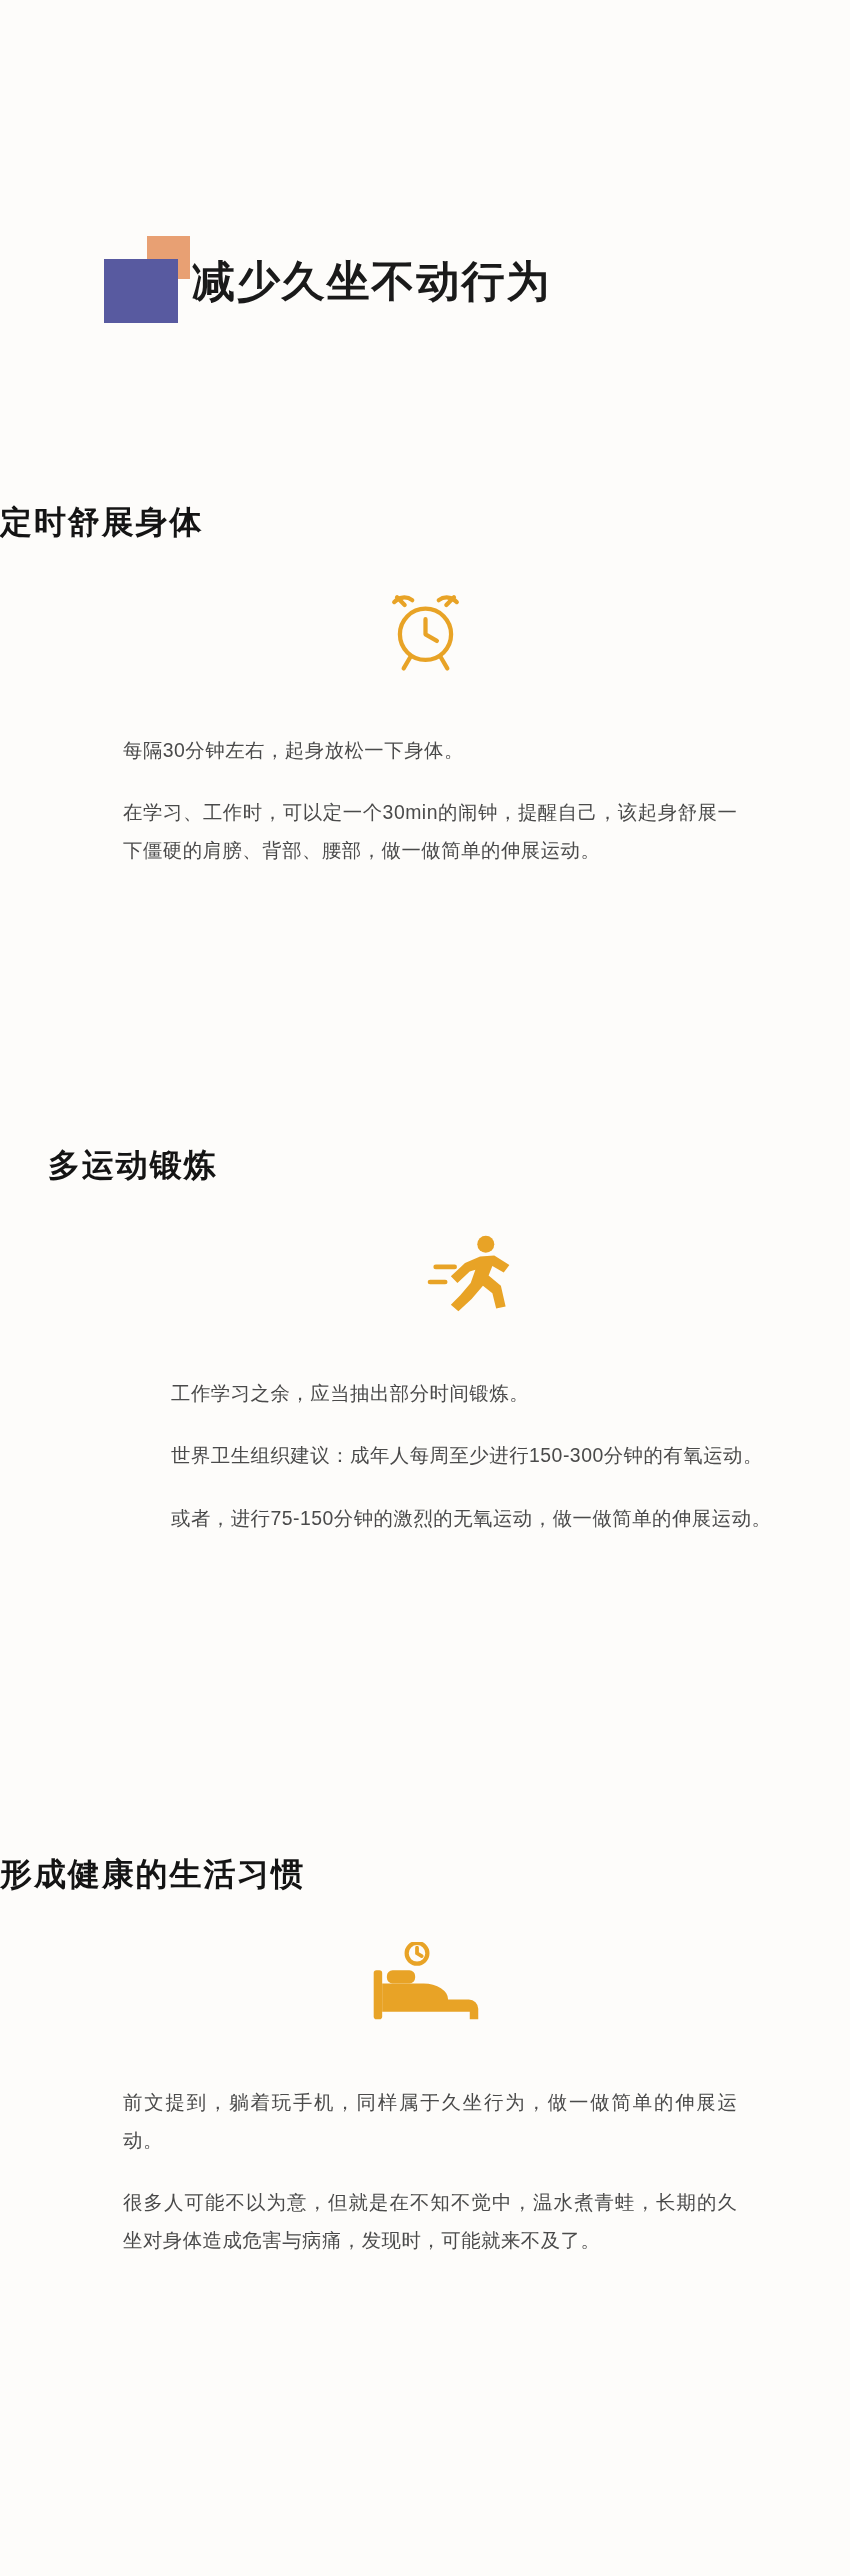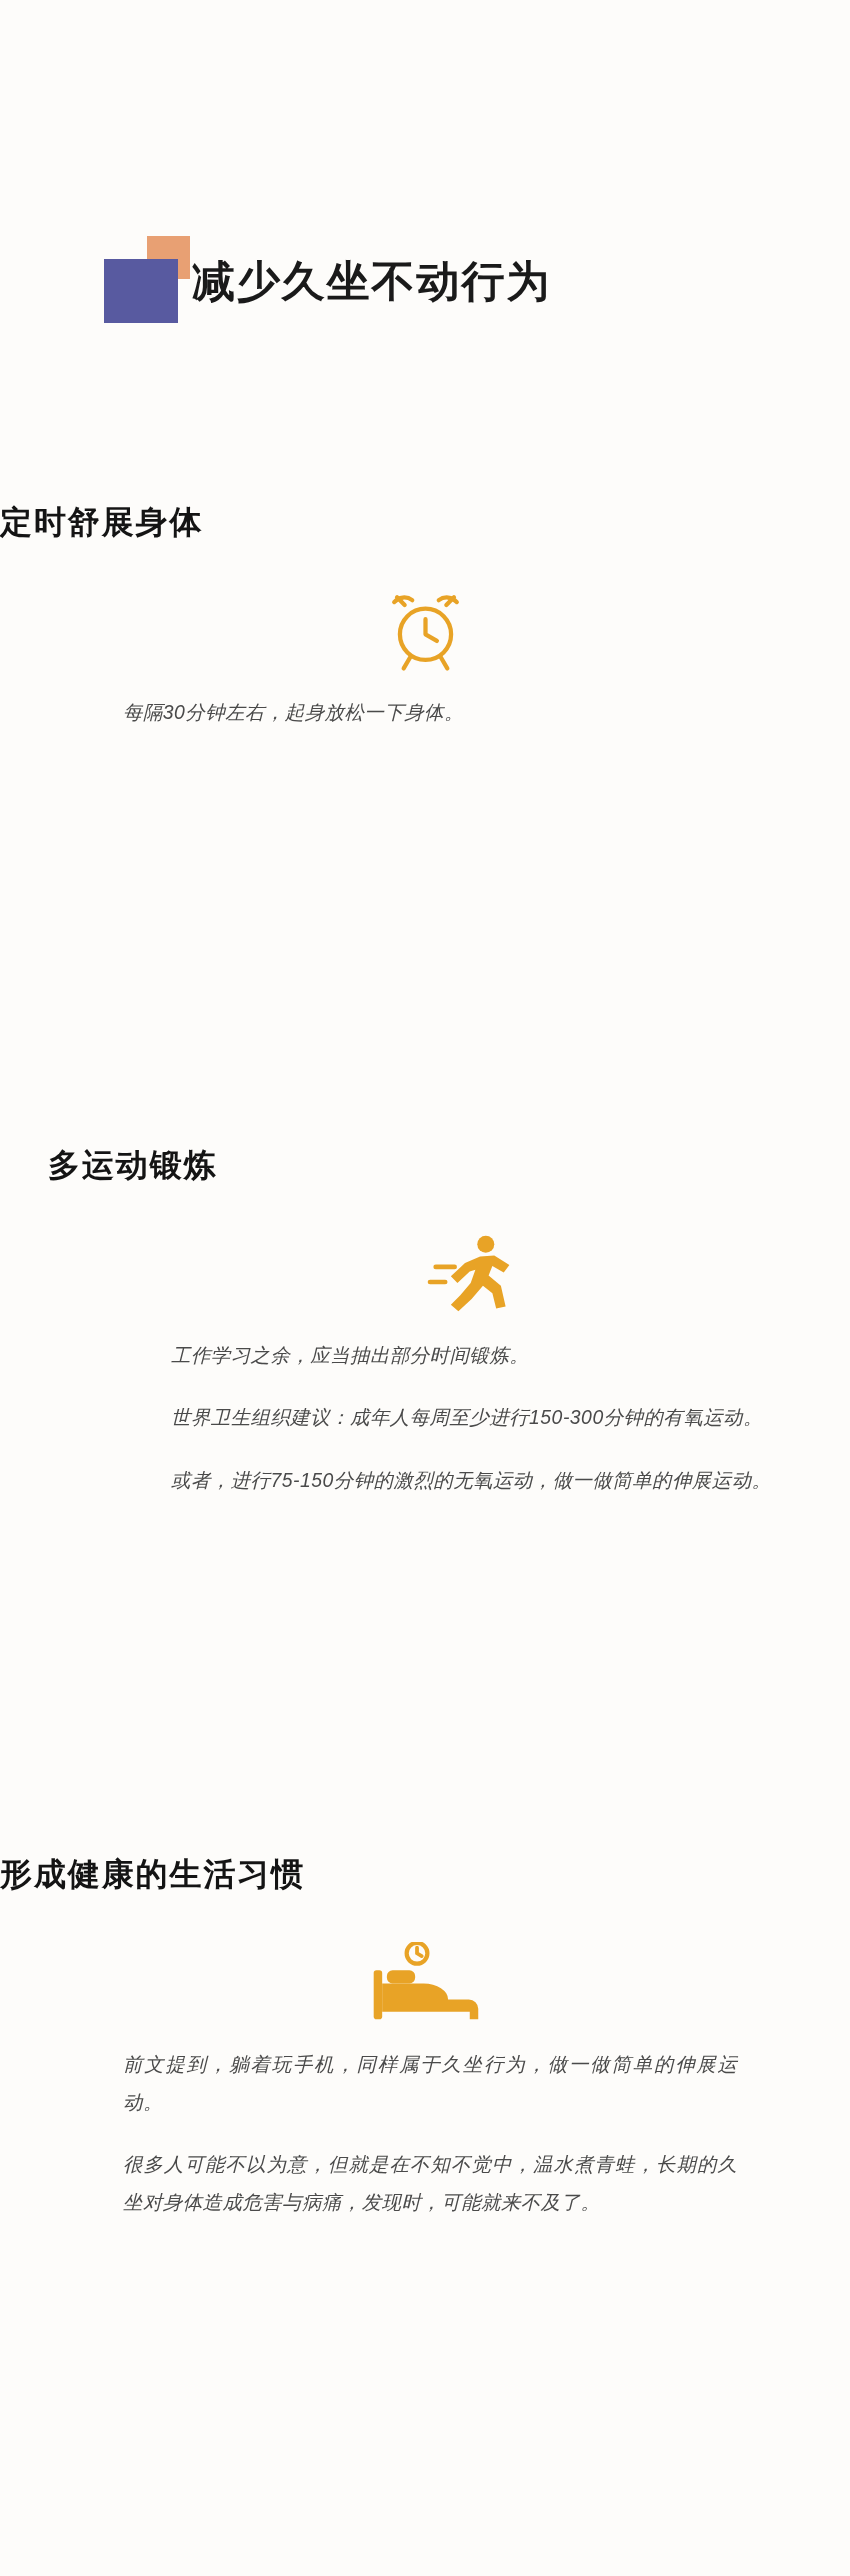--- a/index.html
+++ b/index.html
@@ -80,25 +80,24 @@
     margin: 0;
   }
   .icon-wrap {
     display: flex;
     justify-content: center;
     align-items: center;
     margin-top: 40px;
     height: 91px;
   }
   .paras {
-    margin: 18px auto 0 auto;
+    margin: 56px auto 0 auto;
     width: 624px;
     padding-left: 9.5px;
     box-sizing: border-box;
-    font-style: italic;
   }
   .para {
     font-size: 19.4px;
     line-height: 1.95;
     color: #4a4a4a;
     margin: 0 0 24.6px 0;
     letter-spacing: 0.5px;
     text-align: justify;
   }
   .para:last-child { margin-bottom: 0; }
@@ -132,20 +131,21 @@
         <path d="M72 21 L80 13"></path>
         <path d="M17 18 a14 14 0 0 1 19 -2"></path>
         <path d="M83 18 a14 14 0 0 0 -19 -2"></path>
         <path d="M34 76 L27 88"></path>
         <path d="M66 76 L73 88"></path>
         <path d="M50 36 L50 52 L62 59"></path>
       </svg>
     </div>
     <div class="paras">
       <p class="para">每隔30分钟左右，起身放松一下身体。</p>
+      <p class="para">在学习、工作时，可以定一个30min的闹钟，提醒自己，该起身舒展一下僵硬的肩膀、背部、腰部，做一做简单的伸展运动。</p>
     </div>
   </div>
 
   <div class="section" id="section-exercise">
     <h2 class="section-title">多运动锻炼</h2>
     <div class="icon-wrap">
       <svg width="95" height="85" viewBox="0 0 100 90" fill="#e8a326">
         <circle cx="63" cy="14" r="9"></circle>
         <path d="M57 27 L41 34 L26 48 L33 55 L46 43 L52 41 L47 55 L36 68 L26 78 L34 85 L48 72 L60 58 L70 66 L74 82 L84 80 L79 58 L66 47 L70 37 L82 44 L88 36 L72 26 Z"></path>
         <path d="M10 38 L30 38" stroke="#e8a326" stroke-width="5" stroke-linecap="round"></path>

